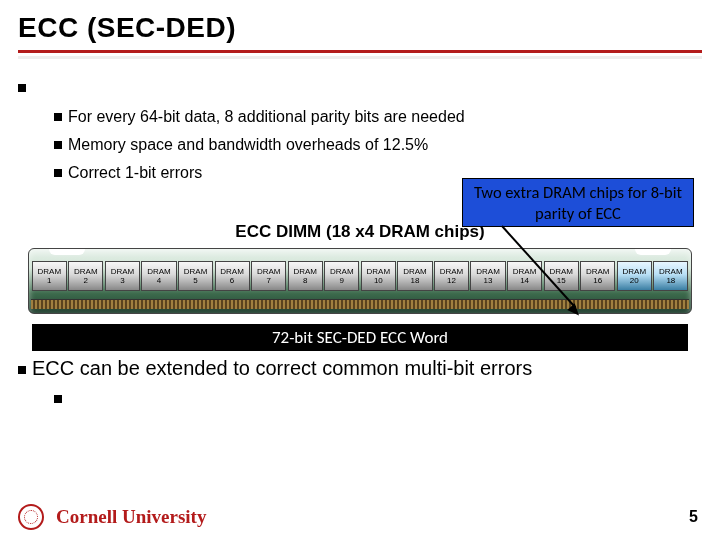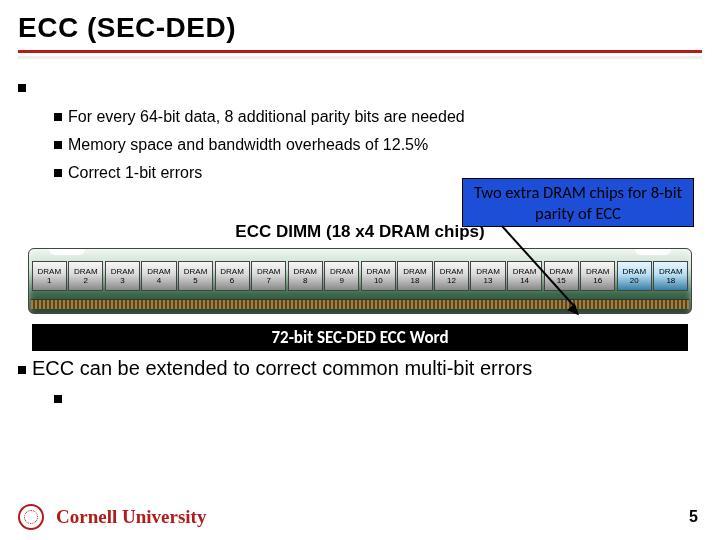--- a/index.html
+++ b/index.html
@@ -128,21 +128,21 @@
     background: repeating-linear-gradient(90deg, #a08040 0 2px, #5a431e 2px 4px);
     border-top: 1px solid #333;
   }
   .ecc-word {
     margin: 10px 14px 0 14px;
     background: #000;
     color: #fff;
     text-align: center;
     font-family: 'Segoe UI', Calibri, Arial, sans-serif;
     font-size: 17px;
-    font-weight: 700;
+    font-weight: 400;
     padding: 3px 0;
   }
   .footer {
     position: absolute;
     bottom: 10px;
     left: 18px;
     display: flex;
     align-items: center;
     gap: 12px;
   }

